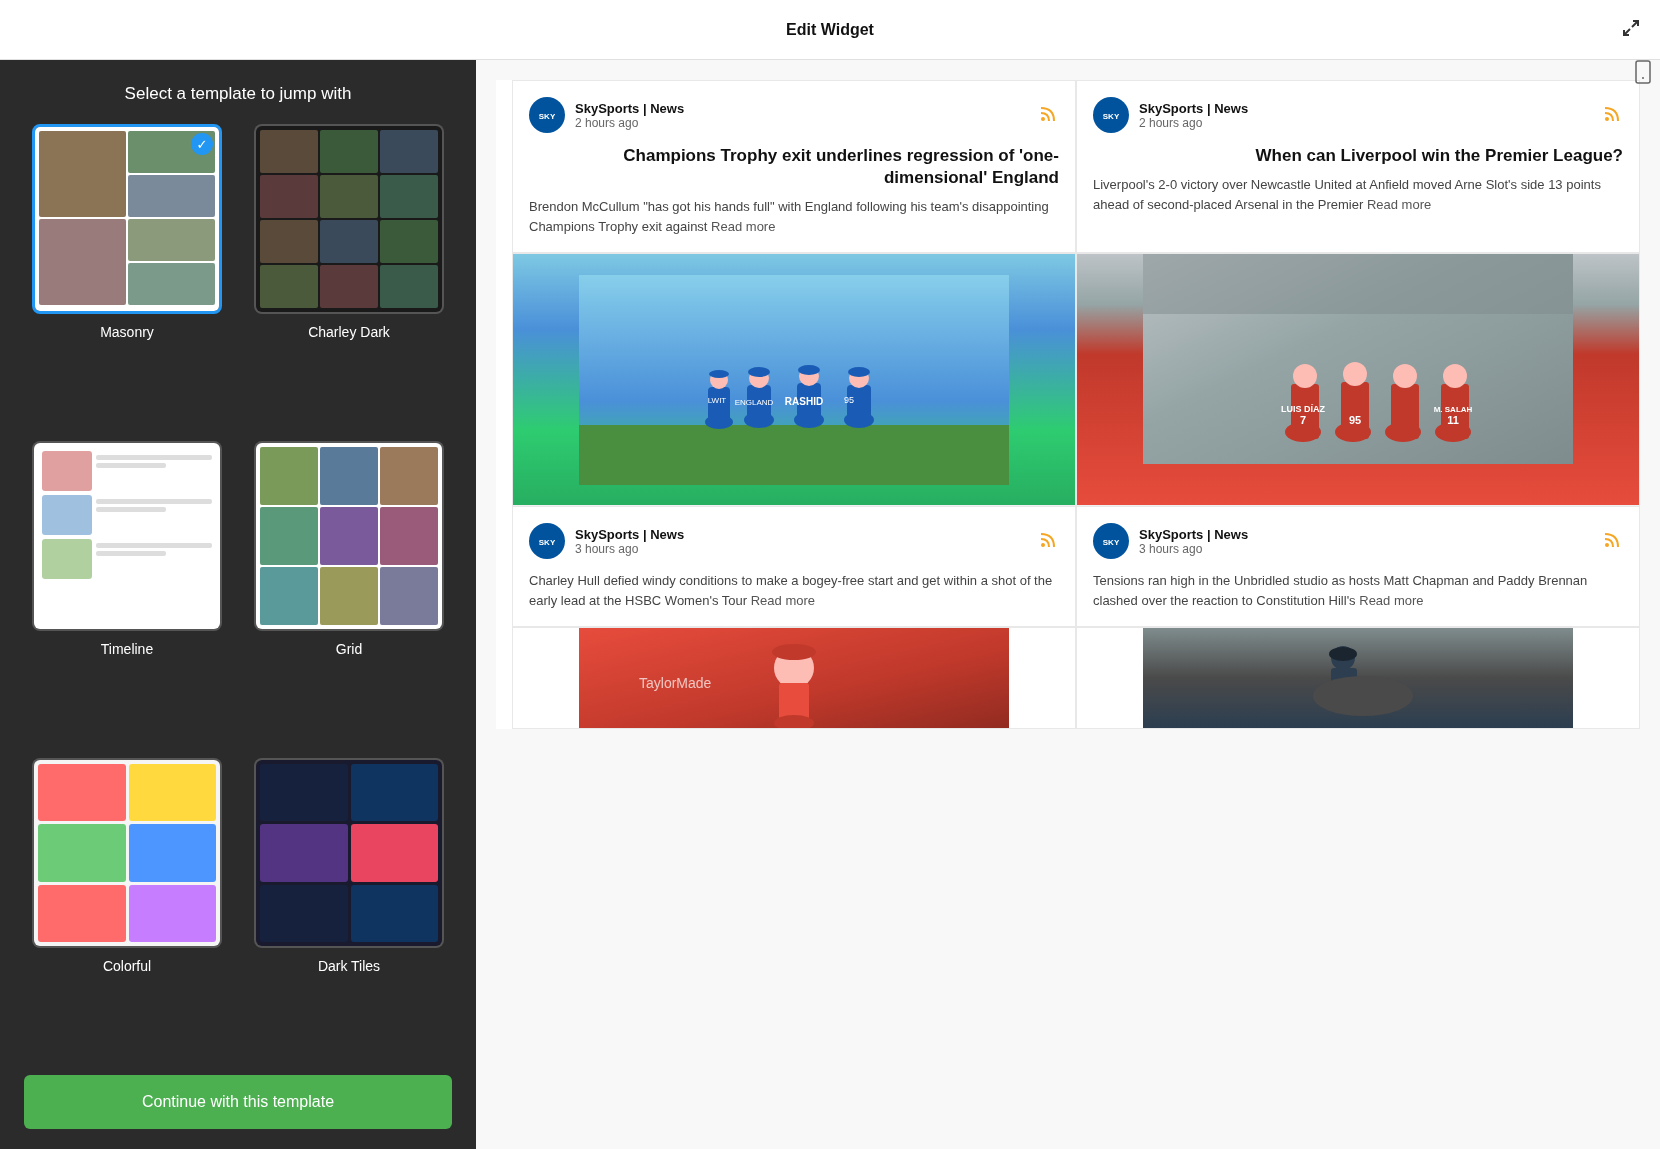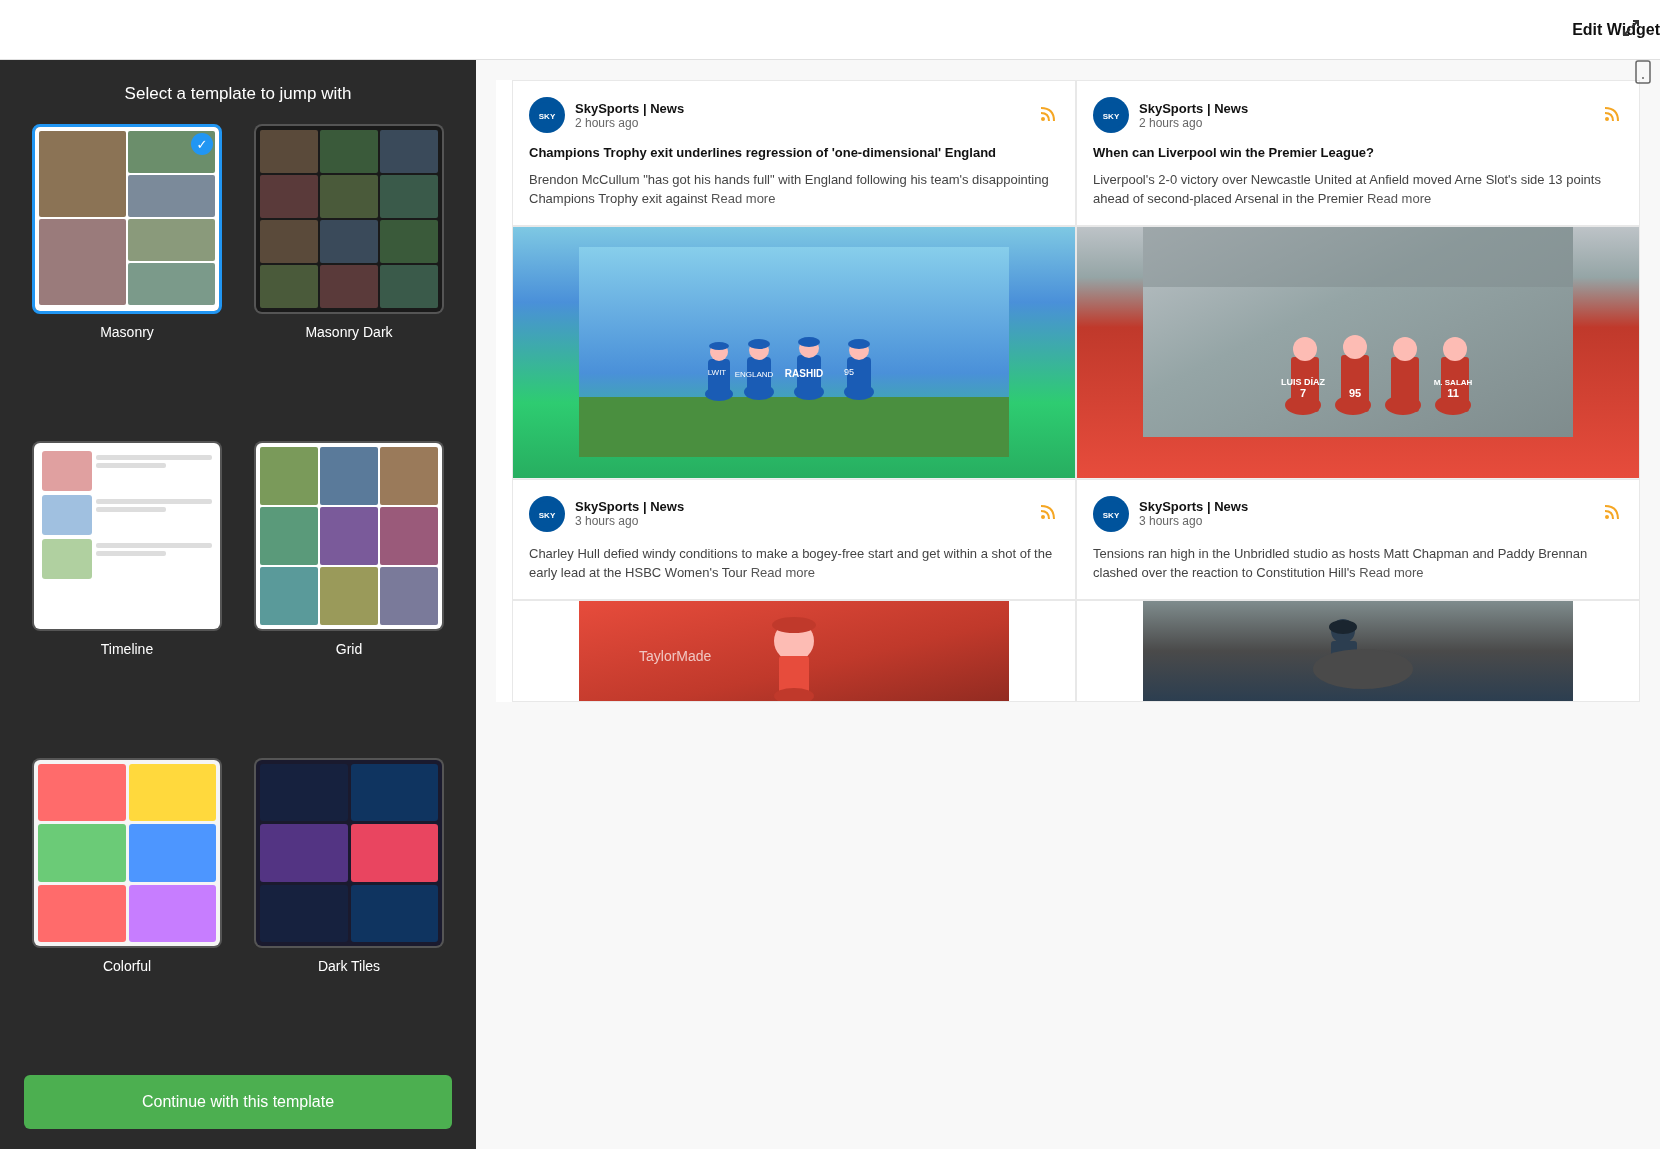--- a/index.html
+++ b/index.html
@@ -4,21 +4,21 @@
   <style>
     * { box-sizing: border-box; margin: 0; padding: 0; }
     body { font-family: -apple-system, BlinkMacSystemFont, 'Segoe UI', sans-serif; background: #f0f0f0; width: 1660px; height: 1149px; overflow: hidden; display: flex; flex-direction: column; }
 
     
     .header {
       background: #fff;
       height: 60px;
       display: flex;
       align-items: center;
-      justify-content: flex-end;
+      justify-content: center;
       border-bottom: 1px solid #e0e0e0;
       position: relative;
       flex-shrink: 0;
     }
     .header-title { font-size: 16px; font-weight: 600; color: #111; }
     .header-expand {
       position: absolute;
       right: 20px;
       top: 50%;
       transform: translateY(-50%);
@@ -247,21 +247,21 @@
       justify-content: center;
       color: white;
       font-size: 8px;
       font-weight: bold;
       flex-shrink: 0;
     }
     .news-meta { flex: 1; }
     .news-source { font-size: 13px; font-weight: 600; color: #111; }
     .news-time { font-size: 12px; color: #666; }
     .rss-icon { color: #F5A623; font-size: 20px; }
-    .news-title { font-size: 13px; font-weight: 700; color: #111; margin-bottom: 8px; line-height: 1.3; }
+    .news-title { font-size: 17px; font-weight: 700; color: #111; margin-bottom: 8px; line-height: 1.3; text-align: right; }
     .news-body { font-size: 13px; color: #444; line-height: 1.5; }
     .read-more { color: #555; font-size: 13px; }
 
     .share-row {
       display: flex;
       align-items: center;
       gap: 6px;
       padding: 10px 16px;
       color: #555;
       font-size: 13px;
@@ -334,21 +334,21 @@
             <div class="cell d5"></div>
             <div class="cell d6"></div>
             <div class="cell d1"></div>
             <div class="cell d3"></div>
             <div class="cell d2"></div>
             <div class="cell d5"></div>
             <div class="cell d4"></div>
             <div class="cell d6"></div>
           </div>
         </div>
-        <span class="template-label">Masonry Dark</span>
+        <span class="template-label">Charley Dark</span>
       </div>
 
       <div class="template-item">
         <div class="template-thumb">
           <div class="thumb-timeline" style="width:100%;height:100%;background:#fff;">
             <div class="tl-item">
               <div class="tl-img"></div>
               <div class="tl-lines">
                 <div class="tl-line"></div>
                 <div class="tl-line short"></div>

